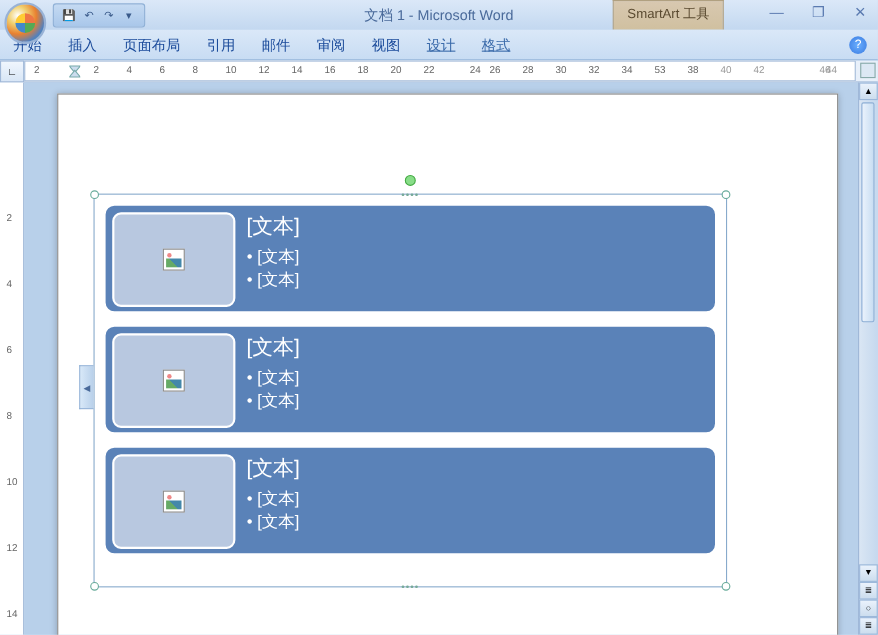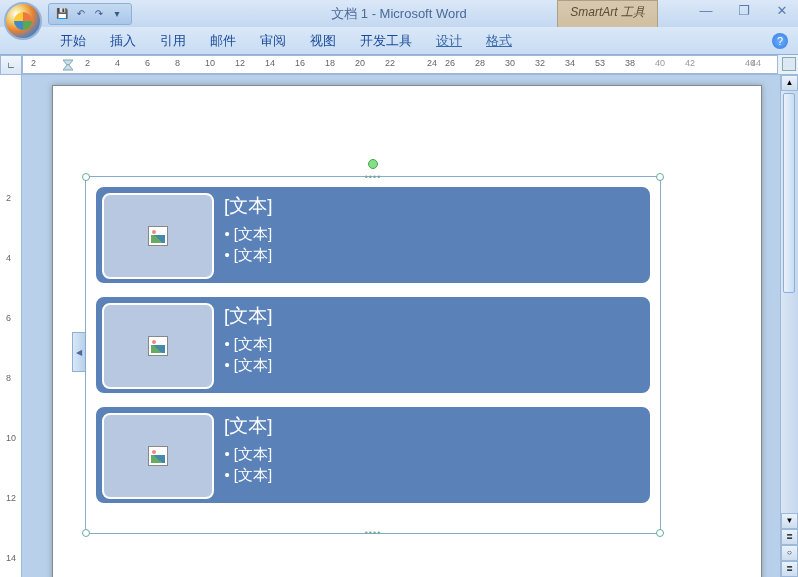--- a/index.html
+++ b/index.html
@@ -5,26 +5,26 @@
 * { margin: 0; padding: 0; box-sizing: border-box; font-family: "Microsoft YaHei", Tahoma, sans-serif; }
 body { width: 798px; height: 577px; background: #bcd4ee; overflow: hidden; position: relative; }
 
 
 .titlebar { height: 27px; background: linear-gradient(#dbe8f8, #c3d8f0); display: flex; align-items: center; position: relative; }
 .office-btn { width: 38px; height: 38px; border-radius: 50%; background: radial-gradient(circle at 30% 30%, #fff, #f0d070 25%, #e88030 50%, #5080c0 75%, #70b050); border: 2px solid #98b2d6; position: absolute; left: 4px; top: 2px; z-index: 10; cursor: pointer; }
 .office-btn::after { content: ""; position: absolute; width: 18px; height: 18px; left: 8px; top: 8px; border-radius: 50%; background: conic-gradient(#e74 0 25%, #5a5 25% 50%, #48c 50% 75%, #fc3 75% 100%); }
 .qat { margin-left: 48px; display: flex; align-items: center; gap: 2px; height: 22px; background: linear-gradient(#c5daf2,#a9c7ea); border-radius: 3px; padding: 0 6px; border: 1px solid #8fb0d6; }
 .qat-item { width: 16px; height: 16px; display: flex; align-items: center; justify-content: center; cursor: pointer; font-size: 10px; color: #3a5a8a; }
 .title-text { position: absolute; left: 50%; transform: translateX(-50%); font-size: 13px; color: #4a6a9a; }
-.context-tab { position: absolute; right: 140px; top: 0; height: 27px; padding: 3px 12px 0; background: linear-gradient(#d8c8b0, #d0c0a0); border: 1px solid #b0a080; border-bottom: none; font-size: 12px; color: #5a4a30; font-style: italic; }
+.context-tab { position: absolute; right: 140px; top: 0; height: 27px; padding: 3px 12px 0; background: linear-gradient(#d8c8b0, #d0c0a0); border: 1px solid #b0a080; border-bottom: none; font-size: 12px; color: #5a4a30; }
 .win-controls { position: absolute; right: 6px; top: 3px; display: flex; gap: 18px; }
 .win-btn { width: 20px; height: 16px; cursor: pointer; color: #5a7ab0; font-size: 13px; text-align: center; }
 
 
-.ribbon { height: 28px; background: linear-gradient(#dae8f8, #c8dcf3); display: flex; align-items: flex-end; padding-left: 48px; border-bottom: 1px solid #8fb0d6; position: relative; }
+.ribbon { height: 28px; background: linear-gradient(#dae8f8, #c8dcf3); display: flex; align-items: flex-end; border-bottom: 1px solid #8fb0d6; position: relative; }
 .tab { padding: 4px 12px; font-size: 13px; color: #1a4a9a; cursor: pointer; }
 .tab.context { color: #3a6aaa; text-decoration: underline; }
 .help-btn { position: absolute; right: 10px; top: 6px; width: 16px; height: 16px; border-radius: 50%; background: radial-gradient(#6aafff,#3a7ae0); color: #fff; font-size: 11px; text-align: center; line-height: 16px; cursor: pointer; }
 
 
 .ruler-row { height: 20px; background: #e8f0fa; display: flex; border-bottom: 1px solid #a0b8d8; position: relative; }
 .ruler-btn { width: 22px; height: 20px; background: linear-gradient(#f0f6fd,#d8e6f6); border: 1px solid #a0b8d8; display: flex; align-items: center; justify-content: center; font-size: 9px; cursor: pointer; }
 .ruler-h { flex: 1; position: relative; background: #fff; border: 1px solid #a0b8d8; overflow: hidden; margin-right: 20px; }
 .ruler-h .tick { position: absolute; top: 2px; font-size: 9px; color: #666; }
 .ruler-indent { position: absolute; top: 0; width: 10px; height: 18px; }
@@ -78,25 +78,25 @@
   <div class="win-controls">
     <div class="win-btn">—</div>
     <div class="win-btn">❐</div>
     <div class="win-btn">✕</div>
   </div>
 </div>
 
 <div class="ribbon">
   <div class="tab">开始</div>
   <div class="tab">插入</div>
+  <div class="tab">页面布局</div>
   <div class="tab">引用</div>
   <div class="tab">邮件</div>
   <div class="tab">审阅</div>
   <div class="tab">视图</div>
-  <div class="tab">开发工具</div>
   <div class="tab context">设计</div>
   <div class="tab context">格式</div>
   <div class="help-btn">?</div>
 </div>
 
 <div class="ruler-row">
   <div class="ruler-btn">∟</div>
   <div class="ruler-h">
     <span class="tick" style="left:8px">2</span>
     <span class="tick" style="left:62px">2</span>

